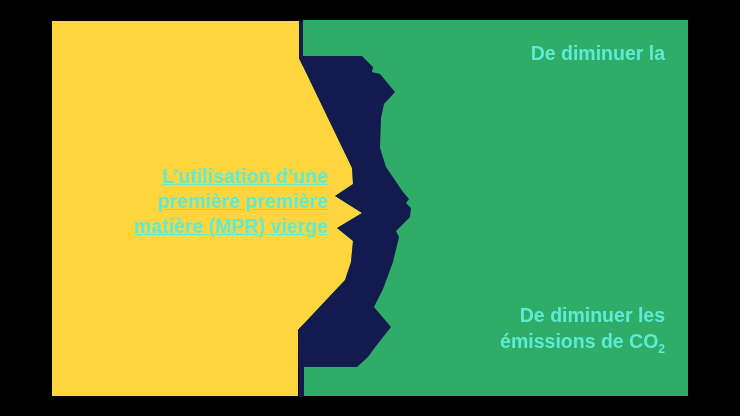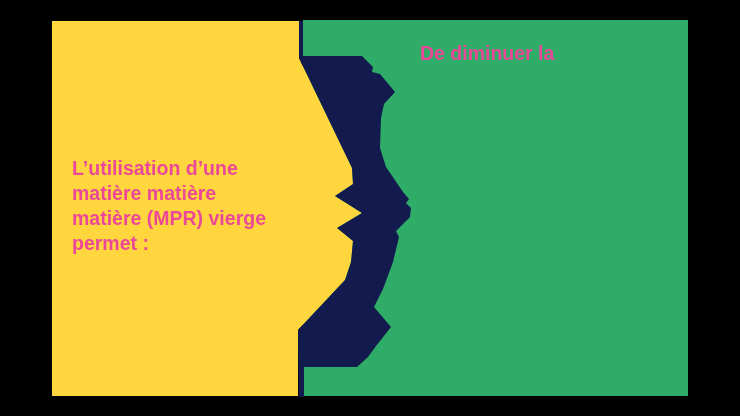--- a/index.html
+++ b/index.html
@@ -19,29 +19,30 @@
     position: absolute;
     left: 0;
     top: 0;
     width: 740px;
     height: 416px;
     display: block;
   }
   .txt {
     position: absolute;
     font-weight: 700;
-    color: #ec4899;
-    text-align: left;
+    color: #5eead4;
+    text-align: right;
   }
   .txt-left {
     left: 72px;
-    top: 156px;
+    top: 164px;
     width: 256px;
     font-size: 19.5px;
     line-height: 25px;
+    text-decoration: underline;
   }
   .txt-right-top {
     left: 420px;
     top: 40px;
     width: 245px;
     font-size: 19.5px;
     line-height: 26px;
   }
   .txt-right-bottom {
     left: 420px;
@@ -65,23 +66,26 @@
   <svg class="shapes" viewBox="0 0 740 416">
     <rect x="303" y="20" width="385" height="376" fill="#2EAC68"></rect>
 
     <path d="M 52,21 L 299,21 L 299,58 L 352,168 L 353,184 L 335,196 L 362,213 L 337,228 L 353,241 L 351,262 L 345,280 L 298,330 L 298,396 L 52,396 Z" fill="#FFD63E"></path>
 
     <path d="M 299,21 L 303,21 L 303,56 L 362,56 L 373,67 L 372,72 L 380,74 L 395,92 L 384,104 L 381,118 L 380,148 L 386,167 L 403,192 L 409,199 L 406,203 L 411,208 L 410,217 L 396,231 L 399,237 L 393,262 L 383,289 L 374,307 L 391,327 L 376,346 L 368,357 L 357,367 L 304,367 L 304,397 L 299,397 L 298,330 L 345,280 L 351,262 L 353,241 L 337,228 L 362,213 L 335,196 L 353,184 L 352,168 L 299,58 Z" fill="#131A4D"></path>
   </svg>
 
   <div class="txt txt-left">
     <div>L’utilisation d’une</div>
-    <div>matière matière</div>
+    <div>première première</div>
     <div>matière (MPR) vierge</div>
-    <div>permet :</div>
   </div>
 
   <div class="txt txt-right-top">
     <div>De diminuer la</div>
   </div>
 
+  <div class="txt txt-right-bottom">
+    <div>De diminuer les</div>
+    <div><span>émissions de CO</span><span class="co2-sub">2</span></div>
+  </div>
 
 </div>
 
 </body></html>

